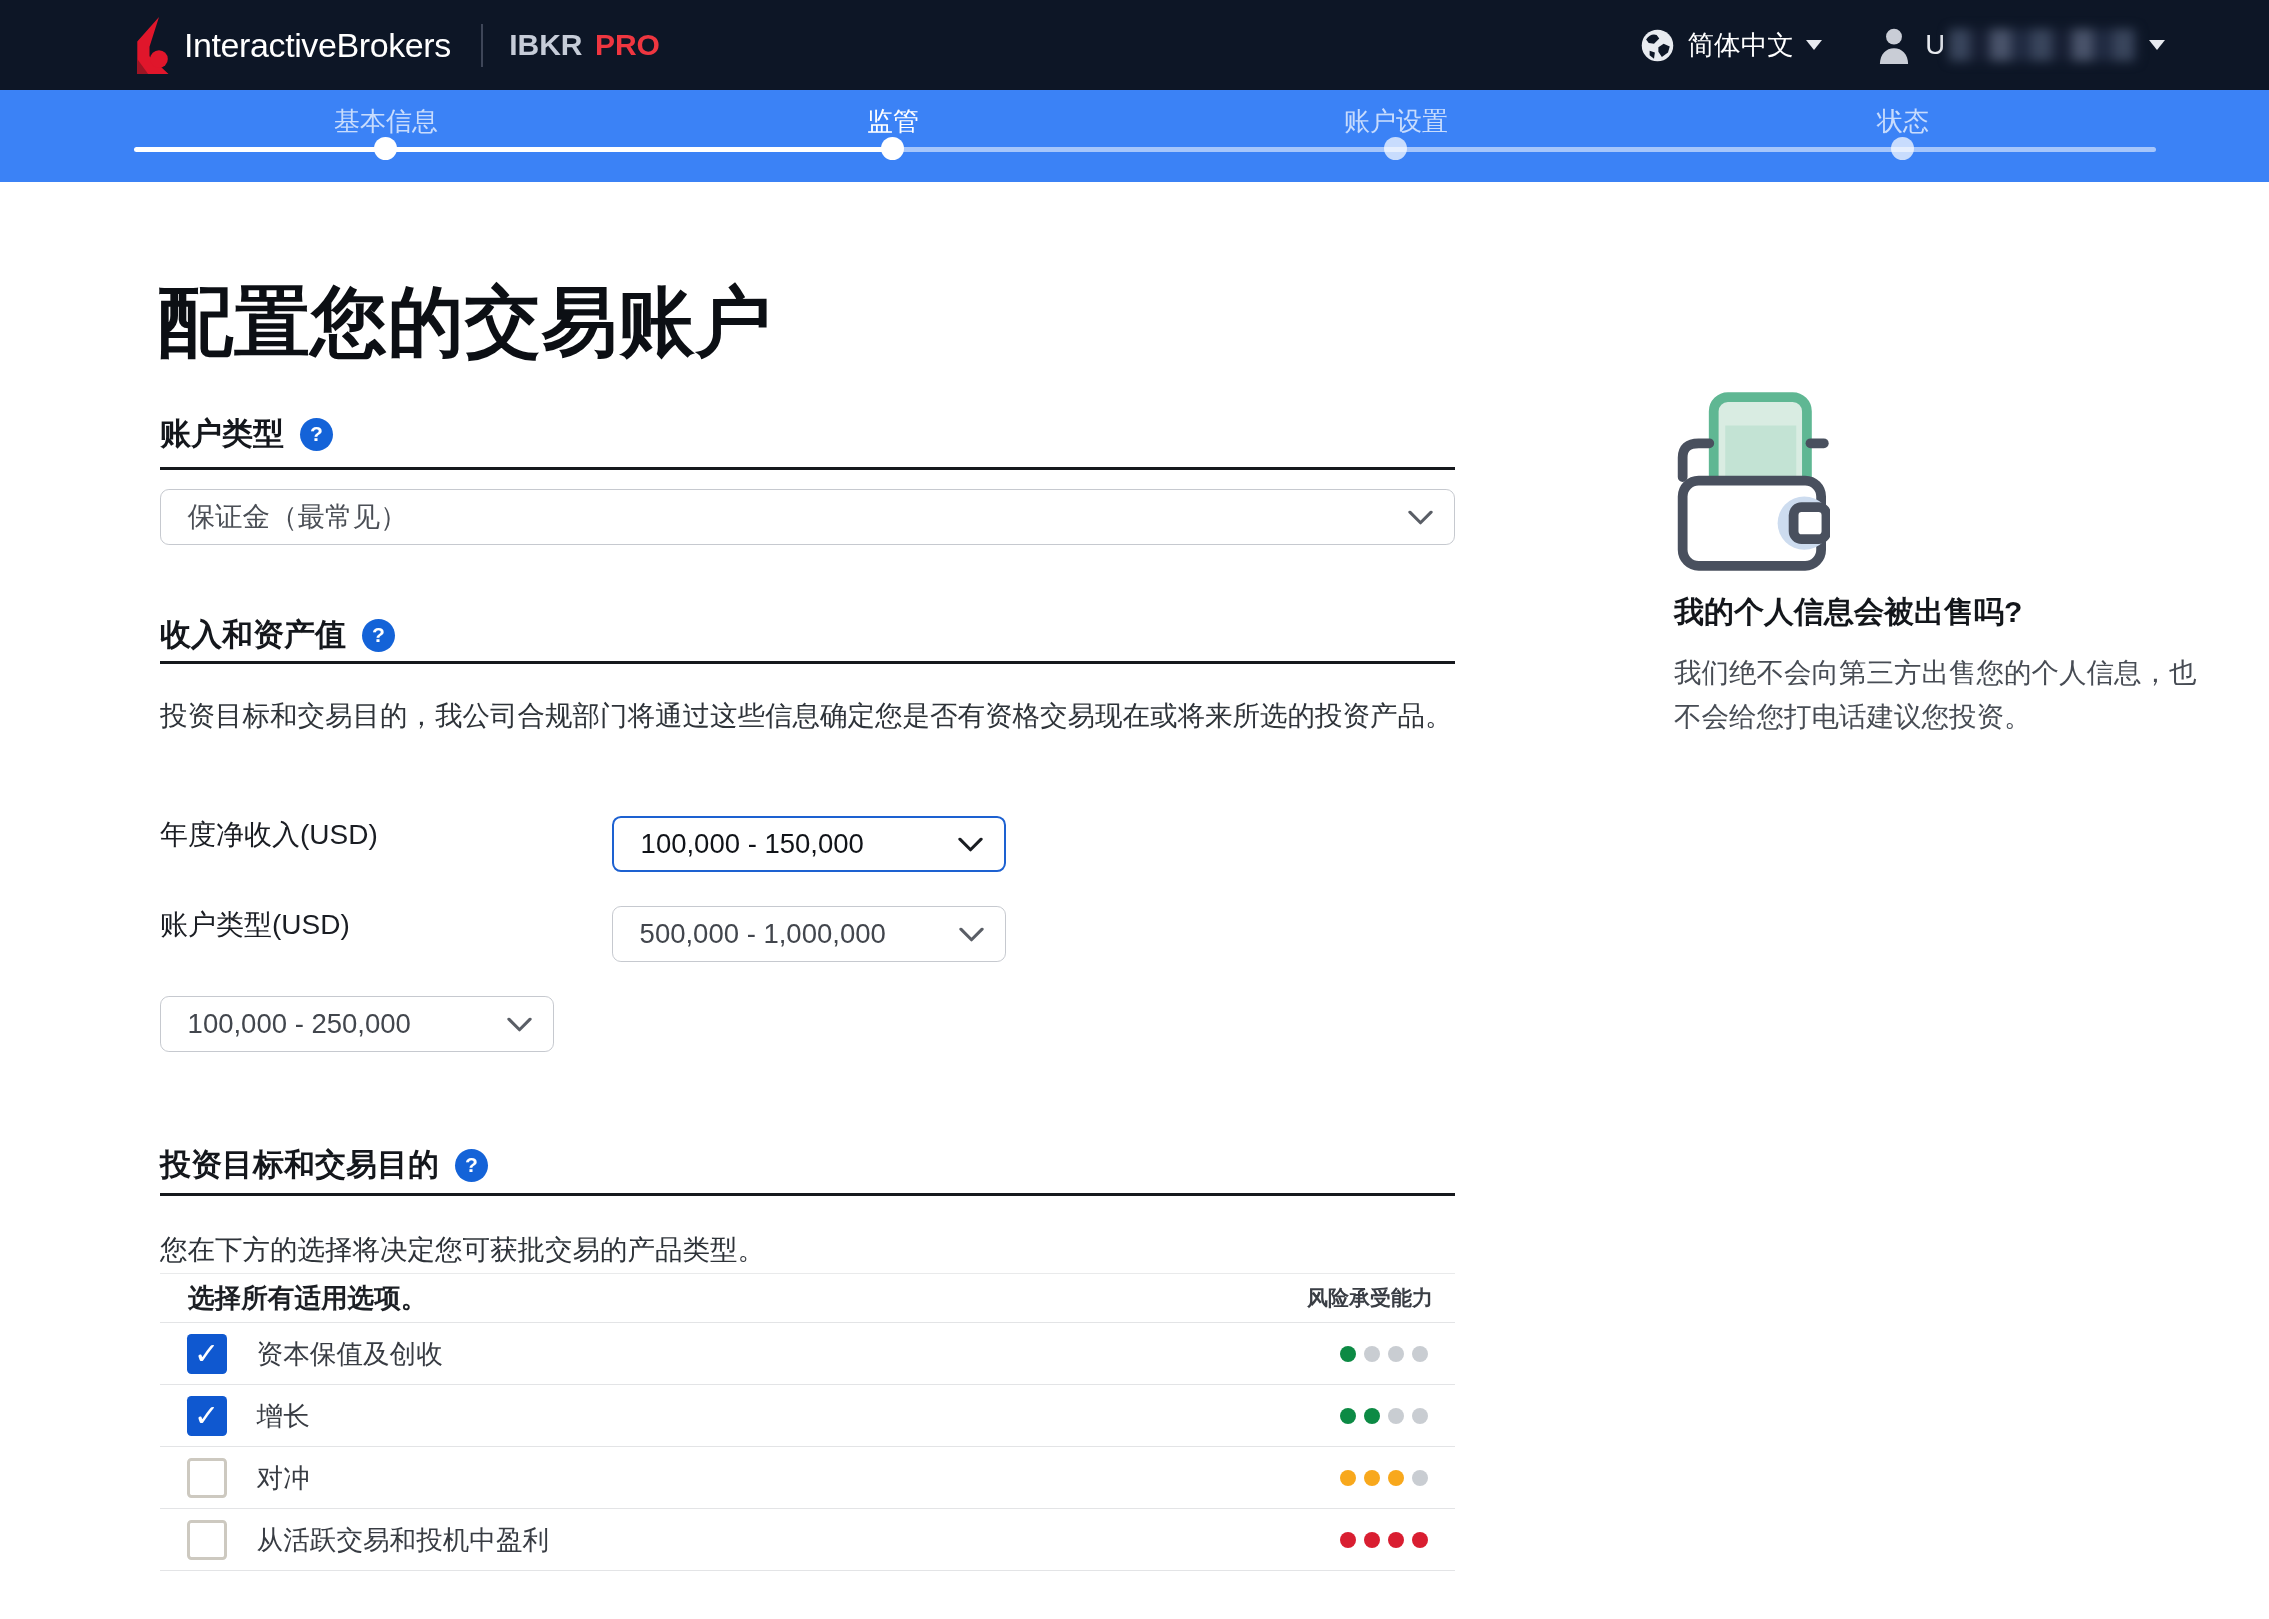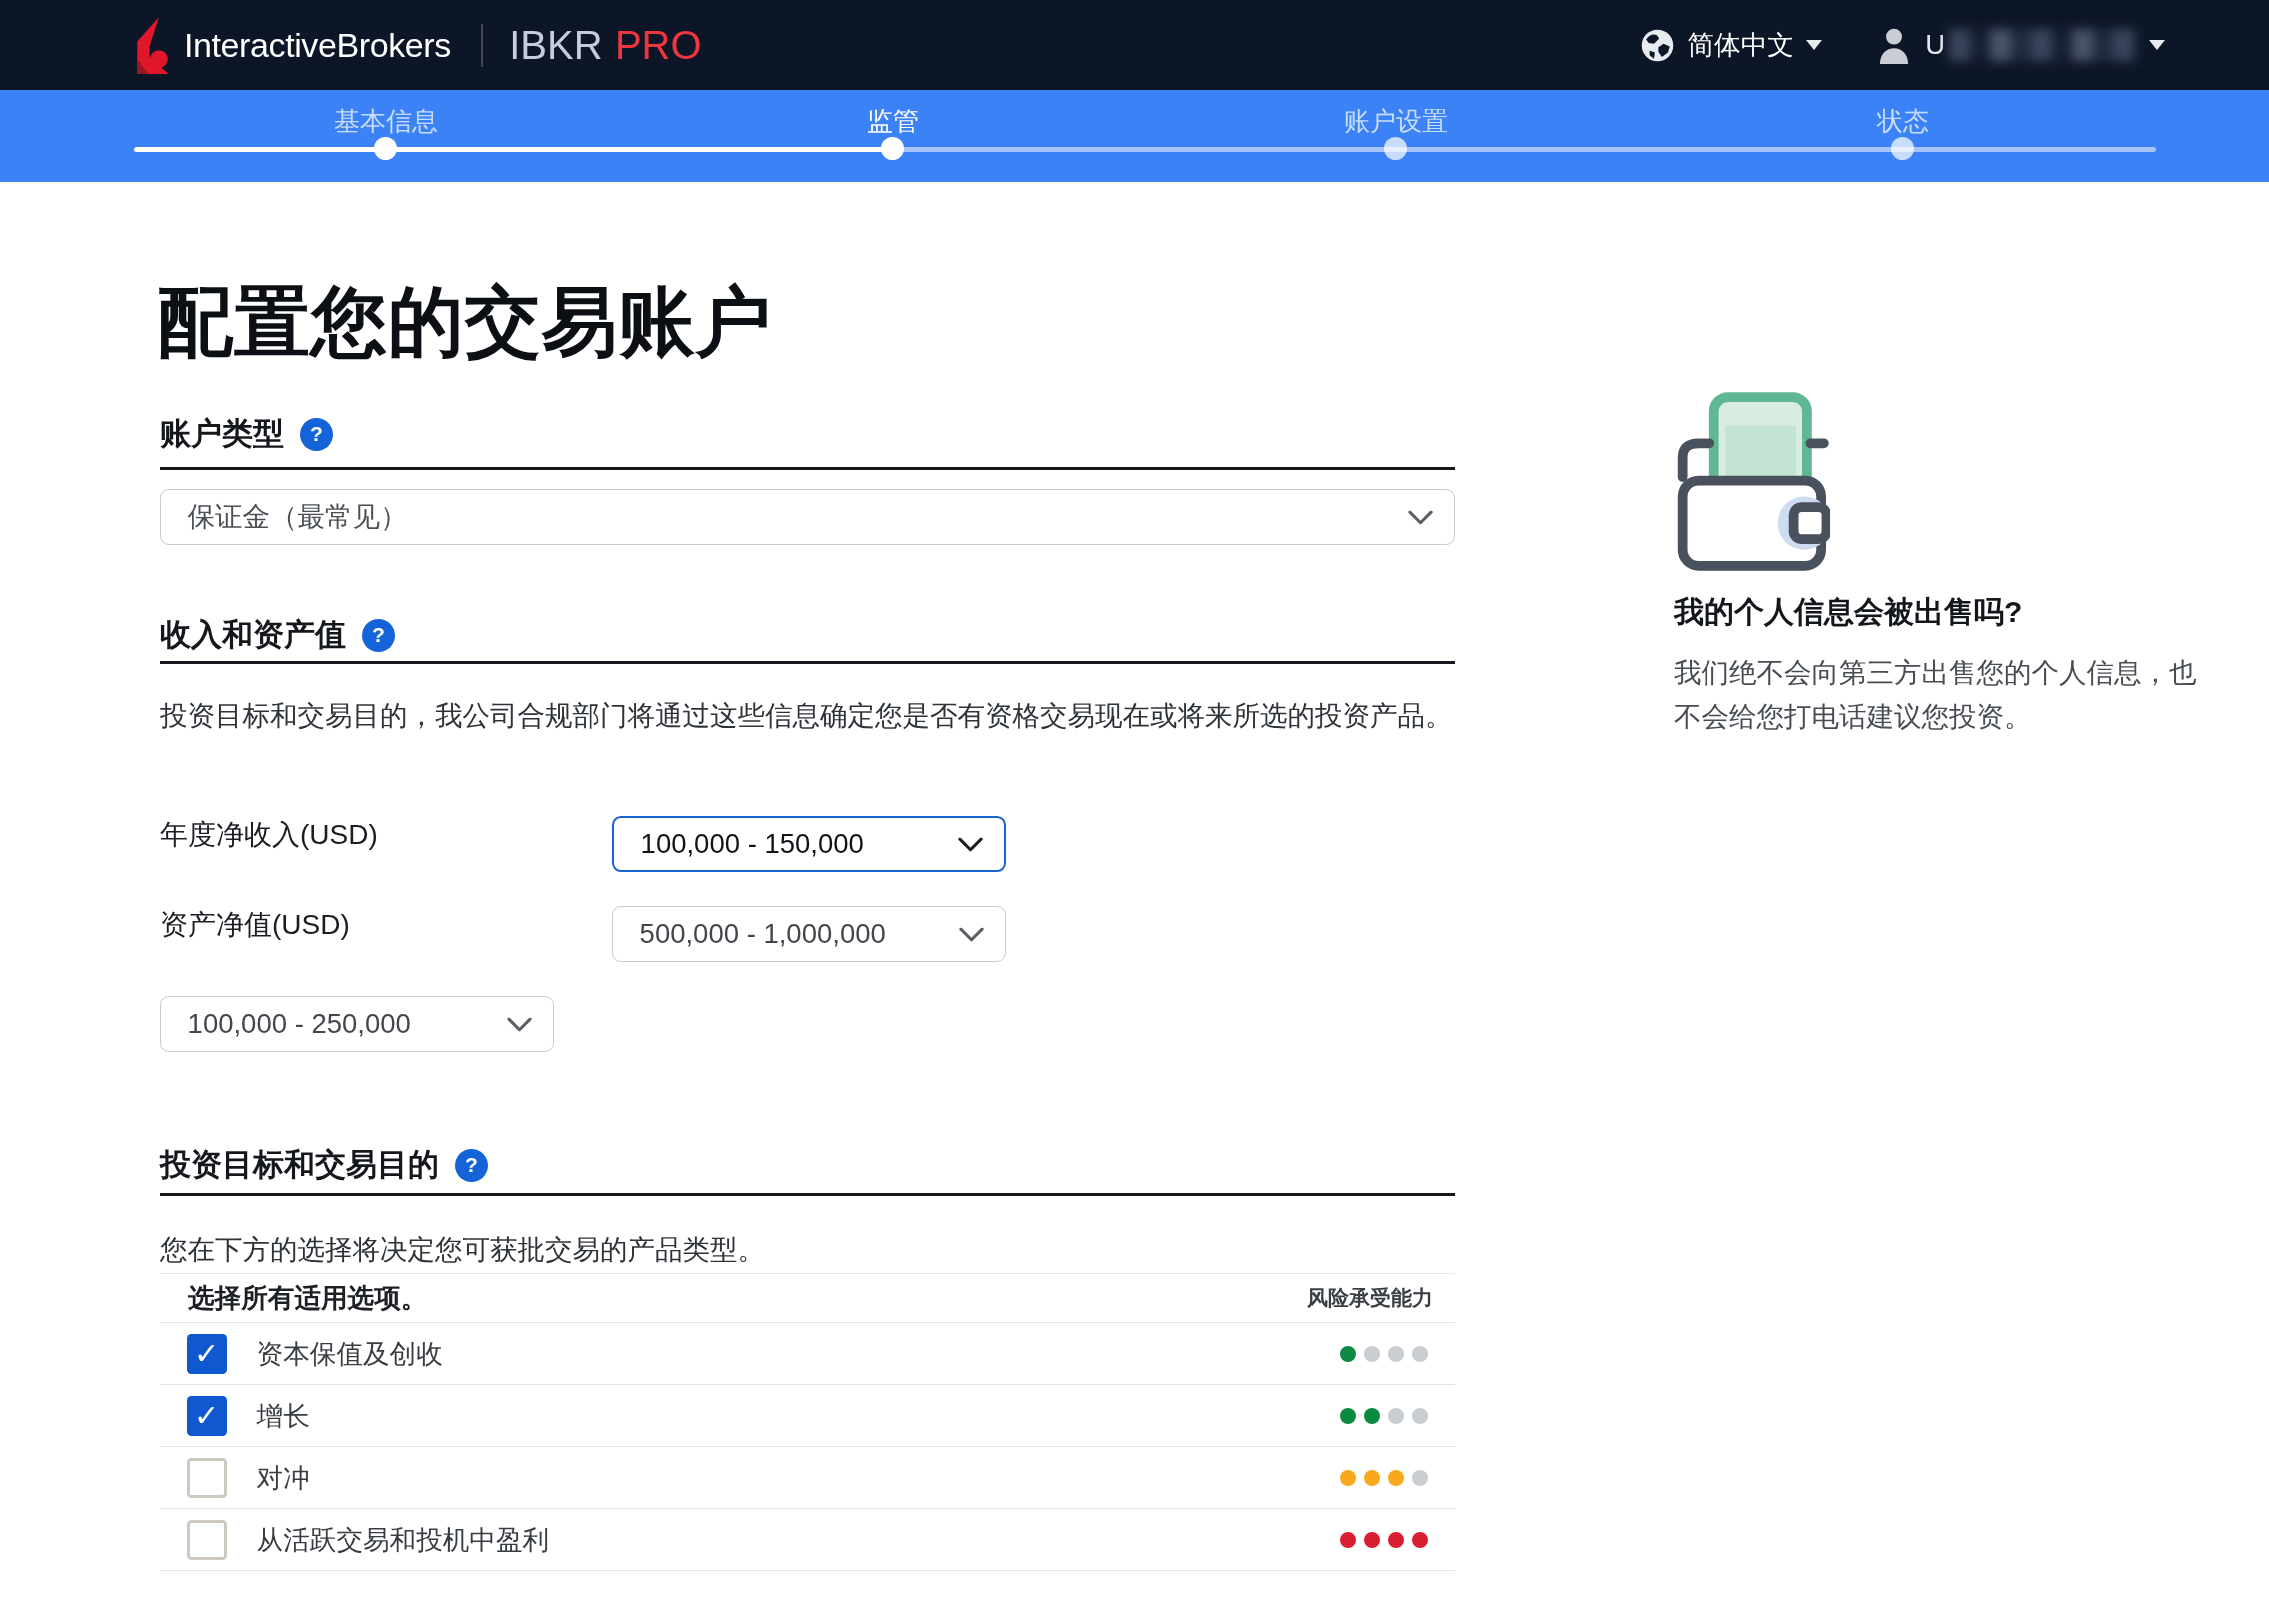--- a/index.html
+++ b/index.html
@@ -8,21 +8,21 @@
     background:#fff;color:#15181d;
     font-family:"Liberation Sans","DejaVu Sans",sans-serif;
   }
   
   .navbar{position:absolute;left:0;top:0;width:2270px;height:90px;background:#0d1626;display:flex;align-items:center}
   .brand{display:flex;align-items:center;margin-left:129px;gap:14px}
   .brand-text{font-size:34px;color:#fff;letter-spacing:-0.4px;white-space:nowrap}
   .brand-text .bold{font-weight:400}
   .brand-text .light{font-weight:400}
   .nav-divider{width:1.8px;height:43px;background:#3e4658;margin:0 26.6px 0 30px}
-  .plan{display:flex;gap:12.4px;font-size:40px;font-weight:400;white-space:nowrap}
+  .plan{display:flex;gap:12.4px;font-size:30px;font-weight:700;white-space:nowrap}
   .plan .ibkr{color:#c6ccd8}
   .plan .pro{color:#ef3640}
   .nav-right{margin-left:auto;margin-right:105px;display:flex;align-items:center}
   .lang-group,.user-group{display:flex;align-items:center;cursor:pointer}
   .lang-label{color:#fff;font-size:26.6px;margin-left:12.4px;white-space:nowrap}
   .caret{width:0;height:0;border-left:8.9px solid transparent;border-right:8.9px solid transparent;border-top:10.6px solid #e8ebf0;margin-left:12.4px}
   .user-group{margin-left:55px}
   .user-name{color:#e8ebf0;font-size:27.5px;margin-left:14px;display:flex;align-items:center}
   .blur-redact{display:inline-block;width:188px;height:32px;margin-left:3.5px;border-radius:2.7px;
     background:repeating-linear-gradient(90deg,#39455c 0 21px,#171f33 21px 41px,#49536a 41px 62px,#202a41 62px 82px);
@@ -164,21 +164,21 @@
     <div class="field-row">
       <span class="field-label">年度净收入(USD)</span>
       <div class="select focused">
         <span class="val">100,000 - 150,000</span>
         <span class="chev"><svg width="25" height="15" viewBox="0 0 28 17">
             <path d="M2 2 L14 14 L26 2" fill="none" stroke="currentColor" stroke-width="3.5" stroke-linecap="round" stroke-linejoin="round"></path>
           </svg></span>
       </div>
     </div>
     <div class="field-row">
-      <span class="field-label">资产净值(USD)</span>
+      <span class="field-label">账户类型(USD)</span>
       <div class="select">
         <span class="val">500,000 - 1,000,000</span>
         <span class="chev"><svg width="25" height="15" viewBox="0 0 28 17">
             <path d="M2 2 L14 14 L26 2" fill="none" stroke="currentColor" stroke-width="3.5" stroke-linecap="round" stroke-linejoin="round"></path>
           </svg></span>
       </div>
     </div>
     <div class="field-row">
       <div class="select">
         <span class="val">100,000 - 250,000</span>

